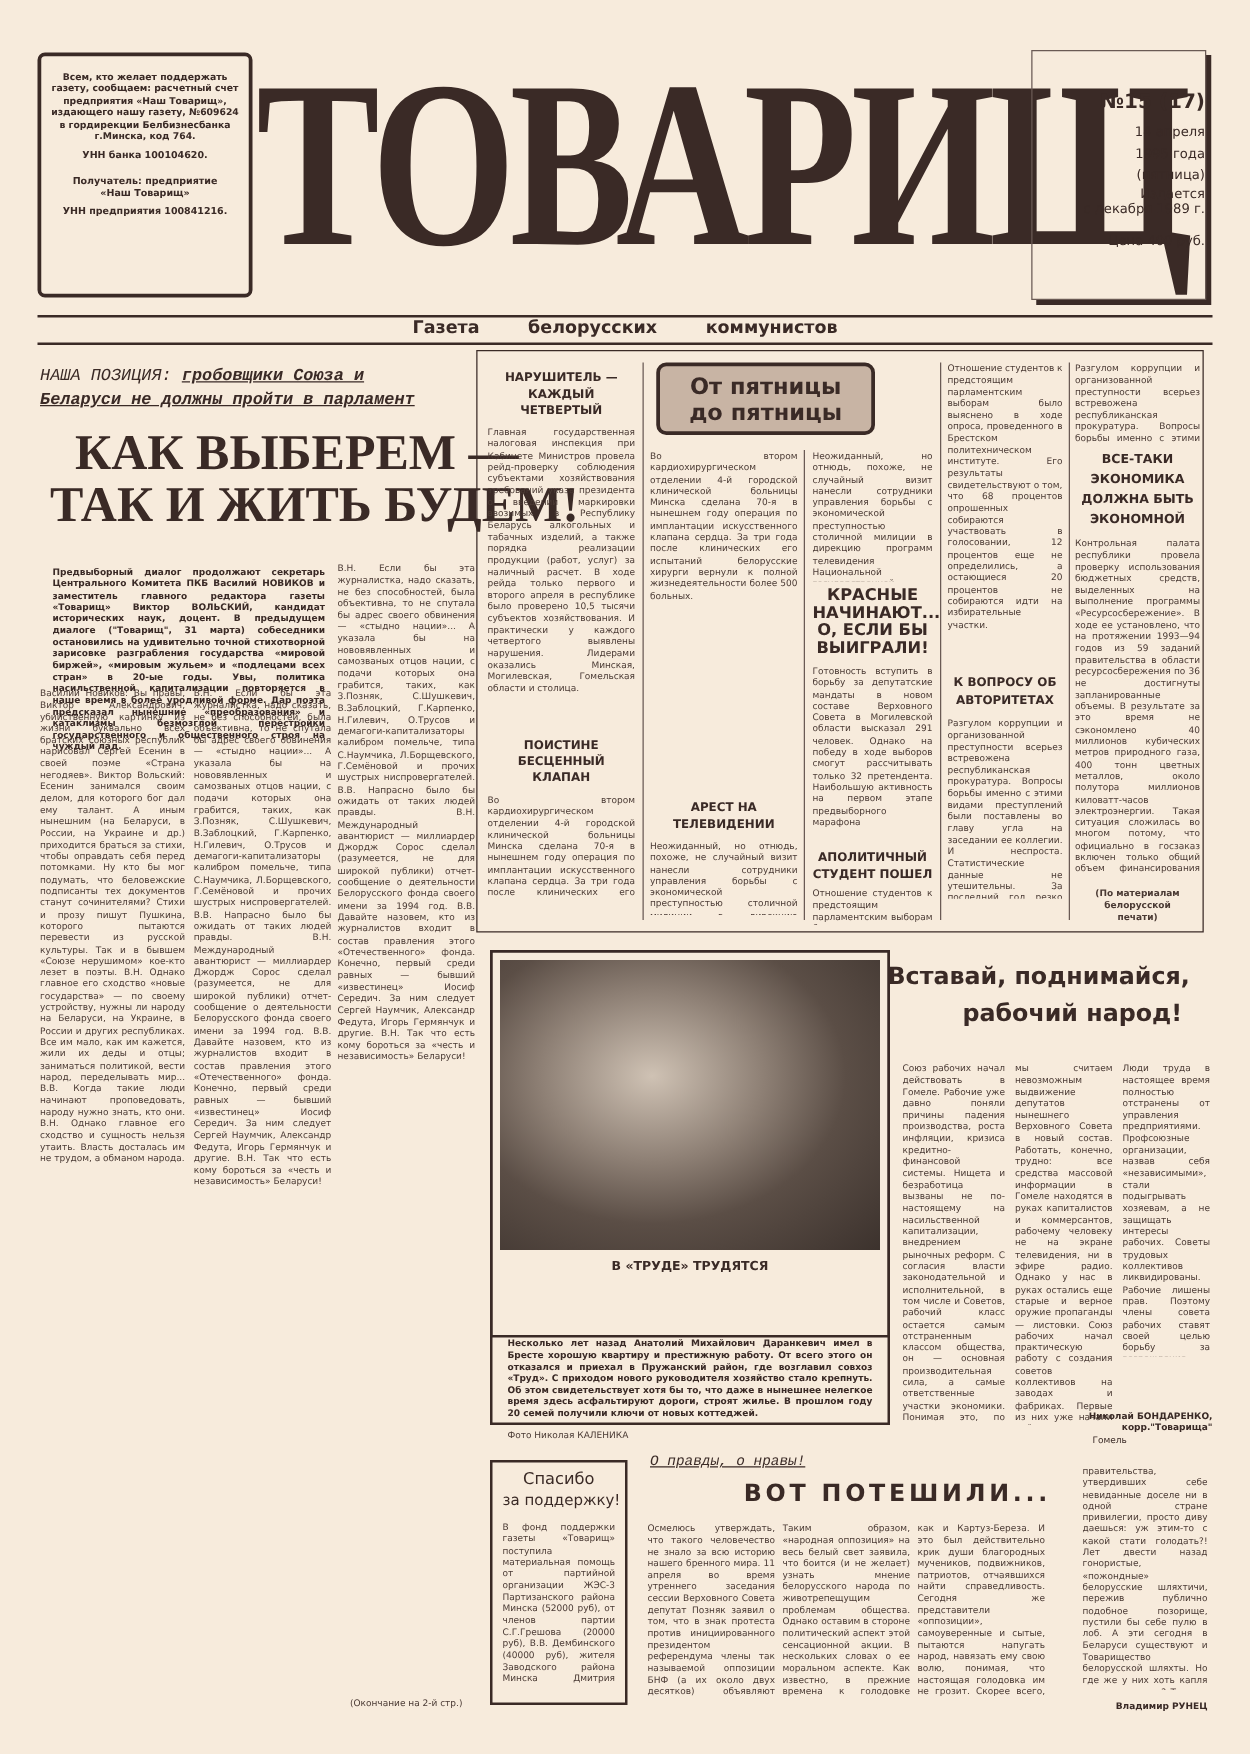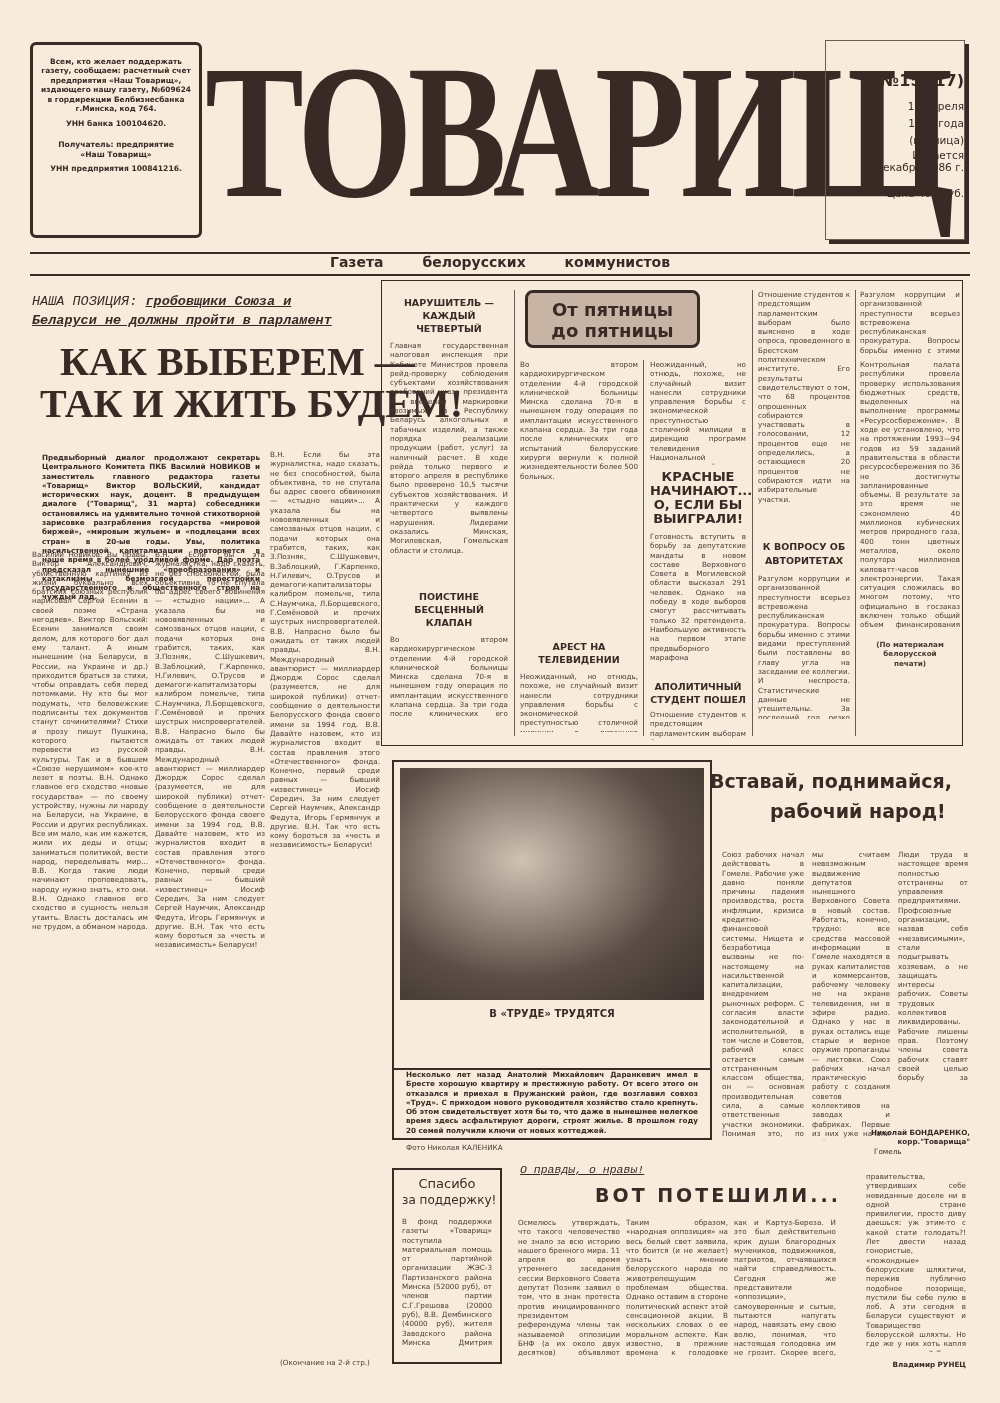--- a/index.html
+++ b/index.html
@@ -26,21 +26,21 @@
 </div>
 
 <div class="abs" style="left:205px;top:25px;width:620px;height:215px;font-family:'Liberation Serif','DejaVu Serif',serif;font-weight:bold;font-size:190px;line-height:215px;color:#3a2a26;letter-spacing:-6px;transform:scaleX(0.78);transform-origin:left top;white-space:nowrap">ТОВАРИЩ</div>
 
 <div class="abs" style="left:825px;top:40px;width:140px;height:200px;border:1px solid #6a5a54;box-shadow:4px 4px 0 #3a2a26;text-align:right;padding-top:30px;color:#3a2a26">
   <div style="font-size:16px;font-weight:bold">№15 (17)</div>
   <div style="font-size:10.5px;margin-top:10px">14 апреля</div>
   <div style="font-size:10.5px;margin-top:5px">1995 года</div>
   <div style="font-size:10.5px;margin-top:5px">(пятница)</div>
   <div style="font-size:10.5px;margin-top:3px">Издается</div>
-  <div style="font-size:10.5px">с декабря 1986 г.</div>
+  <div style="font-size:10.5px">с декабря 1989 г.</div>
   <div style="font-size:10.5px;margin-top:14px">Цена 400 руб.</div>
 </div>
 
 <div class="rule" style="left:30px;top:252px;width:940px;height:2px"></div>
 <div class="abs" style="left:330px;top:254px;width:600px;font-size:14px;font-weight:bold;color:#3a2a26">
   <span>Газета</span>
   <span style="margin-left:34px">белорусских</span>
   <span style="margin-left:34px">коммунистов</span>
 </div>
 <div class="rule" style="left:30px;top:274px;width:940px;height:2px"></div>
@@ -96,20 +96,21 @@
 
 <div class="abs txt" style="left:758px;top:290px;width:92px;height:250px;overflow:hidden">Отношение студентов к предстоящим парламентским выборам было выяснено в ходе опроса, проведенного в Брестском политехническом институте. Его результаты свидетельствуют о том, что 68 процентов опрошенных собираются участвовать в голосовании, 12 процентов еще не определились, а остающиеся 20 процентов не собираются идти на избирательные участки.</div>
 <div class="abs" style="left:758px;top:540px;width:92px">
   <div class="hd" style="font-size:9.5px;line-height:14px">К ВОПРОСУ ОБ АВТОРИТЕТАХ</div>
   <div class="txt" style="margin-top:6px;height:145px;overflow:hidden">Разгулом коррупции и организованной преступности всерьез встревожена республиканская прокуратура. Вопросы борьбы именно с этими видами преступлений были поставлены во главу угла на заседании ее коллегии. И неспроста. Статистические данные не утешительны. За последний год резко возросло число организованных преступных групп, а также должностных лиц, привлеченных к уголовной ответственности за взяточничество. Если исходить из выступлений присутствовавших на коллегии высоких чинов из МВД, КГБ и прокуратуры республики, то картина вырисовывается безрадостная.</div>
 </div>
 <div class="vline" style="left:855px;top:290px;height:446px"></div>
 
 <div class="abs" style="left:860px;top:290px;width:100px">
   <div class="txt" style="height:64px;overflow:hidden">Разгулом коррупции и организованной преступности всерьез встревожена республиканская прокуратура. Вопросы борьбы именно с этими видами преступлений были поставлены во главу угла на заседании ее коллегии. И неспроста. Статистические данные не утешительны. За последний год резко возросло число организованных преступных групп, а также должностных лиц, привлеченных к уголовной ответственности за взяточничество. Если исходить из выступлений присутствовавших на коллегии высоких чинов из МВД, КГБ и прокуратуры республики, то картина вырисовывается безрадостная.</div>
+  <div class="hd" style="font-size:10px;line-height:16px;margin-top:6px">ВСЕ-ТАКИ ЭКОНОМИКА ДОЛЖНА БЫТЬ ЭКОНОМНОЙ</div>
   <div class="txt" style="margin-top:6px;height:272px;overflow:hidden">Контрольная палата республики провела проверку использования бюджетных средств, выделенных на выполнение программы «Ресурсосбережение». В ходе ее установлено, что на протяжении 1993—94 годов из 59 заданий правительства в области ресурсосбережения по 36 не достигнуты запланированные объемы. В результате за это время не сэкономлено 40 миллионов кубических метров природного газа, 400 тонн цветных металлов, около полутора миллионов киловатт-часов электроэнергии. Такая ситуация сложилась во многом потому, что официально в госзаказ включен только общий объем финансирования программы, не проводились тщательные экспертизы проектов, был слабо налажен контроль за использованием результатов научных исследований.</div>
   <div class="txt" style="text-align:center;font-weight:bold;margin-top:8px;padding:0 10px">(По материалам белорусской печати)</div>
 </div>
 
 <div class="abs" style="left:392px;top:760px;width:320px;height:310px;border:2px solid #3a2a26;padding:6px">
   <div class="photo" style="width:304px;height:232px"></div>
   <div class="hd" style="font-size:10px;margin-top:8px">В «ТРУДЕ» ТРУДЯТСЯ</div>
 </div>
 <div class="abs" style="left:392px;top:1070px;width:320px;padding:0 14px">
   <div class="txt" style="font-weight:bold;color:#3a2a26">Несколько лет назад Анатолий Михайлович Даранкевич имел в Бресте хорошую квартиру и престижную работу. От всего этого он отказался и приехал в Пружанский район, где возглавил совхоз «Труд». С приходом нового руководителя хозяйство стало крепнуть. Об этом свидетельствует хотя бы то, что даже в нынешнее нелегкое время здесь асфальтируют дороги, строят жилье. В прошлом году 20 семей получили ключи от новых коттеджей.</div>

